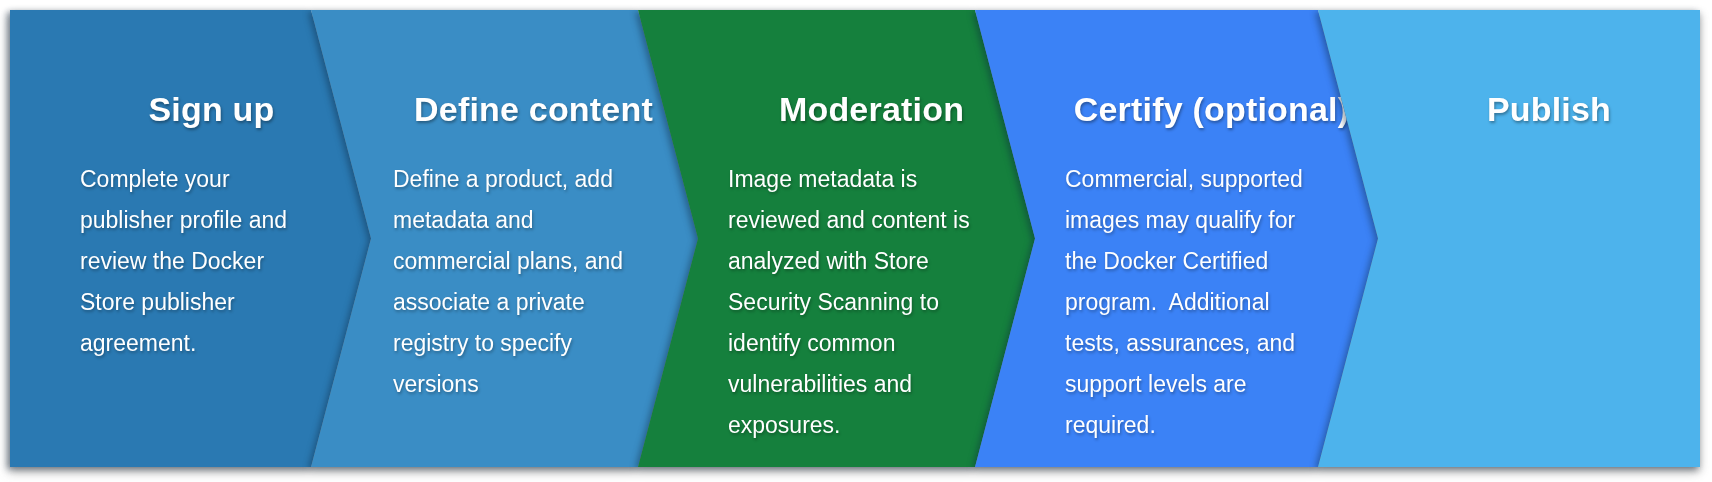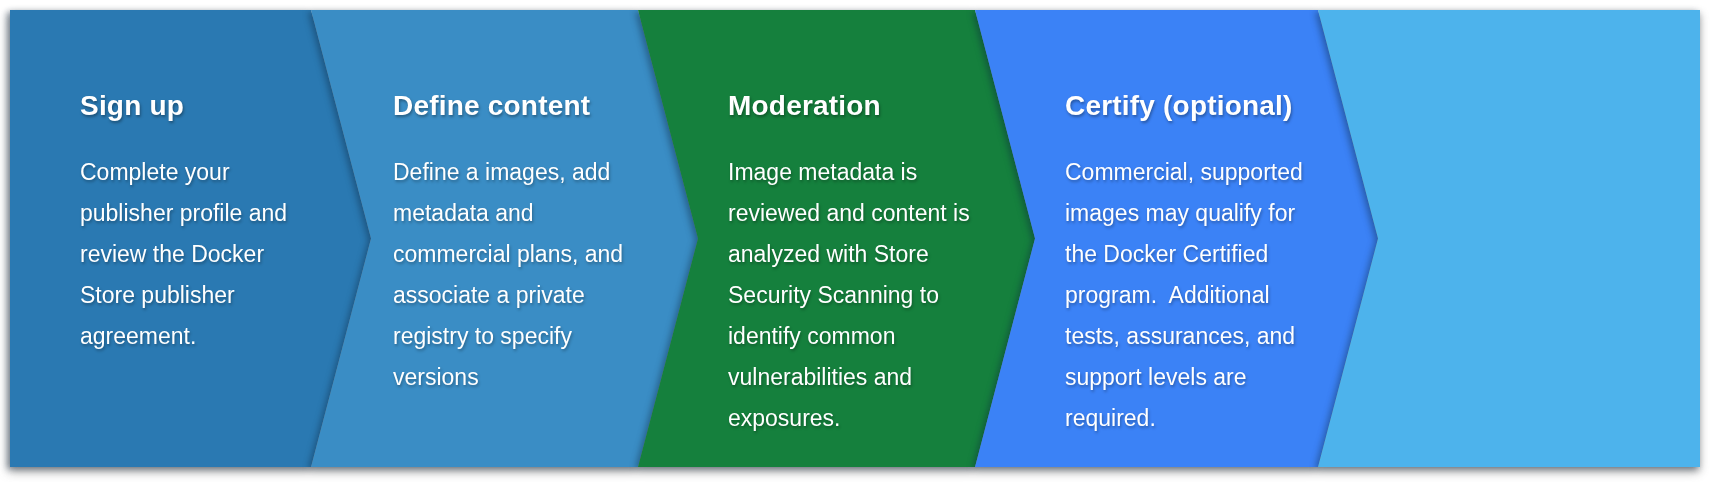--- a/index.html
+++ b/index.html
@@ -34,24 +34,25 @@
   .step.first{clip-path: polygon(0 0, calc(100% - 60px) 0, 100% 50%, calc(100% - 60px) 100%, 0 100%);}
   .step.mid{clip-path: polygon(0 0, calc(100% - 60px) 0, 100% 50%, calc(100% - 60px) 100%, 0 100%, 60px 50%);}
   .step.last{clip-path: polygon(0 0, 100% 0, 100% 100%, 0 100%, 60px 50%);}
   .pad1{padding:80px 28px 0 70px;}
   .pad2{padding:80px 24px 0 82px;}
   .pad3{padding:80px 20px 0 90px;}
   .pad4{padding:80px 20px 0 90px;}
   .pad5{padding:80px 24px 0 104px;}
   .step-title{
     margin:0 0 30px 0;
-    font-size:28px;
+    font-size:34px;
     font-weight:bold;
     letter-spacing:0.2px;
     text-shadow:1px 2px 3px rgba(0,0,0,0.35);
+    text-align:center;
   }
   .step-desc{
     margin:0;
     font-size:23px;
     line-height:41px;
     white-space:pre-wrap;
     text-shadow:1px 2px 3px rgba(0,0,0,0.30);
   }
 </style>
 </head>
@@ -67,21 +68,21 @@
 publisher profile and
 review the Docker
 Store publisher
 agreement.</p>
       </div>
     </div>
 
     <div class="wrap w2">
       <div class="step mid pad2" style="background: rgb(58, 141, 197);">
         <h2 class="step-title">Define content</h2>
-        <p class="step-desc">Define a images, add
+        <p class="step-desc">Define a product, add
 metadata and
 commercial plans, and
 associate a private
 registry to specify
 versions</p>
       </div>
     </div>
 
     <div class="wrap w3">
       <div class="step mid pad3" style="background: #15803d;">
@@ -104,17 +105,18 @@
 the Docker Certified
 program.  Additional
 tests, assurances, and
 support levels are
 required.</p>
       </div>
     </div>
 
     <div class="wrap w5">
       <div class="step last pad5" style="background: rgb(77, 179, 236);">
+        <h2 class="step-title">Publish</h2>
       </div>
     </div>
 
   </div>
 </div>
 
 </body></html>

